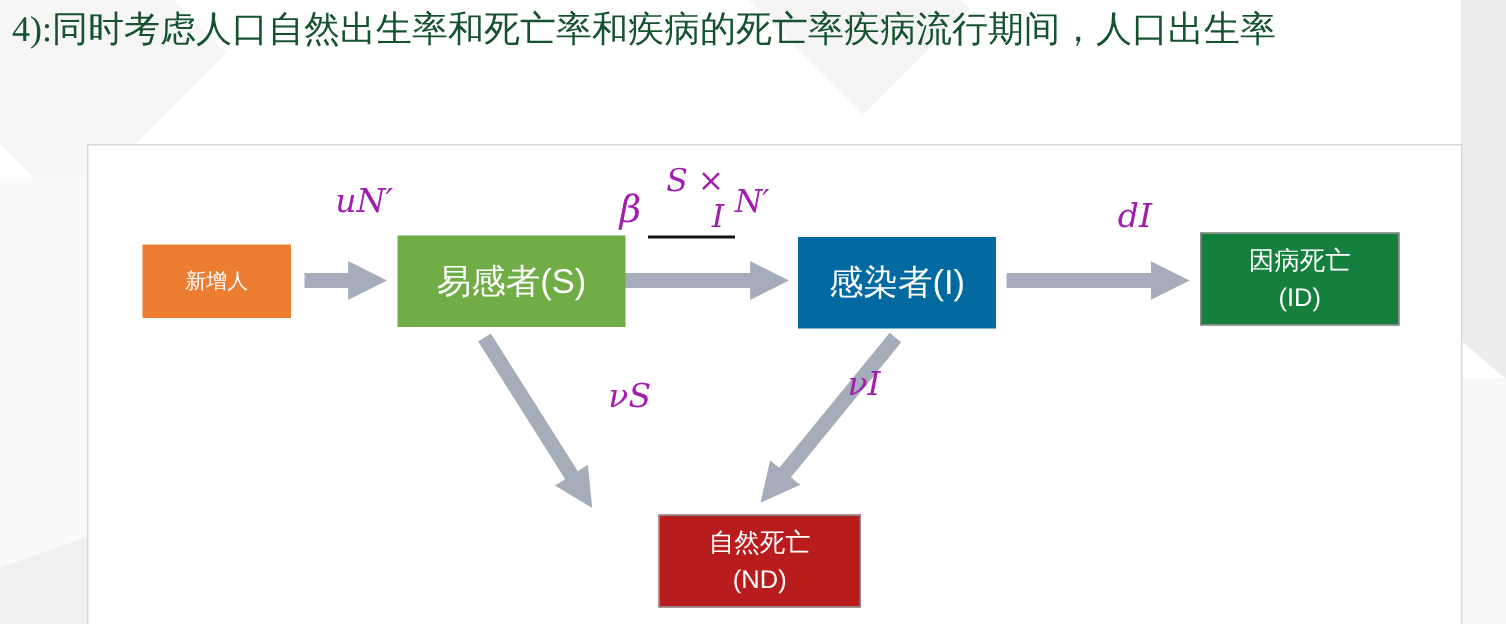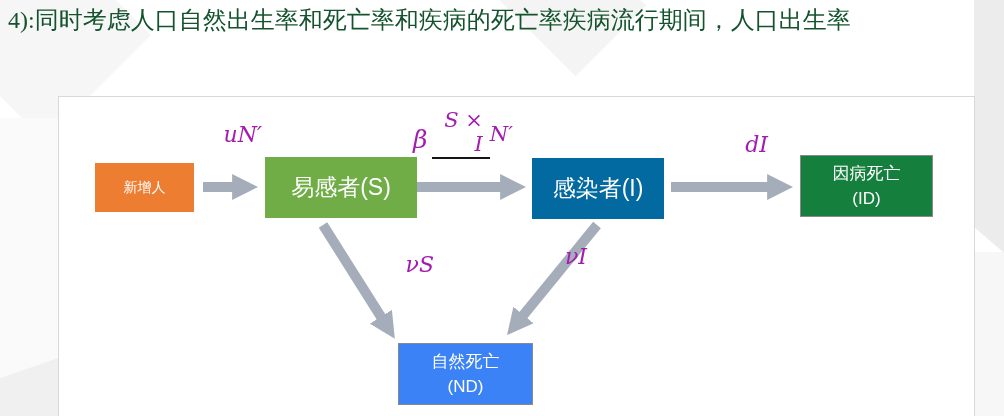--- a/index.html
+++ b/index.html
@@ -102,21 +102,21 @@
 
 <div class="node node-i" style="background: #0369a1;">
   <span>感染者(I)</span>
 </div>
 
 <div class="node node-id" style="background: #15803d;">
   <span>因病死亡</span>
   <span>(ID)</span>
 </div>
 
-<div class="node node-nd" style="background: #3b82f6;">
+<div class="node node-nd" style="background: #b91c1c; margin-left: 41px;">
   <span>自然死亡</span>
   <span>(ND)</span>
 </div>
 
 <div class="mlabel lab-un">uN′</div>
 
 <div class="mlabel lab-frac">
   <span class="frac-beta">β</span>
   <span class="frac-stack">
     <span class="frac-num">S × I</span>

